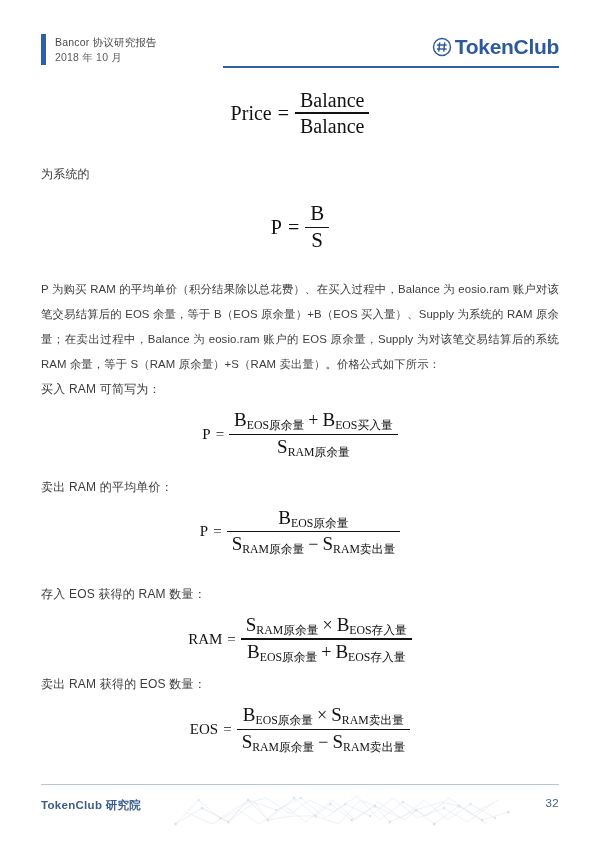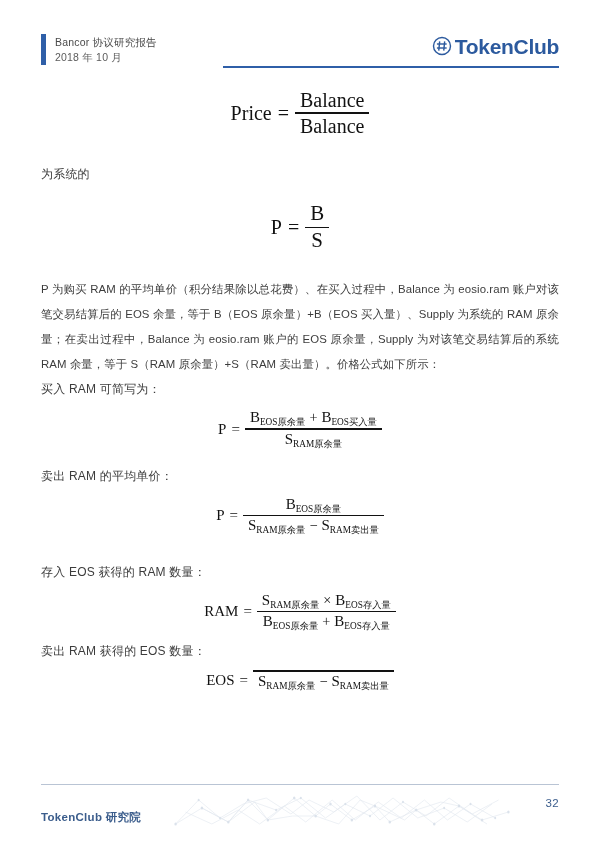--- a/index.html
+++ b/index.html
@@ -60,21 +60,21 @@
     line-height: 15px;
     letter-spacing: 0.2px;
     white-space: nowrap;
   }
 
   .hdr-right {
     position: absolute;
     right: 0;
     top: 2px;
     display: flex;
-    align-items: flex-start;
+    align-items: flex-end;
   }
   .logo-mark {
     width: 20px;
     height: 20px;
     margin-right: 3px;
     flex: 0 0 auto;
   }
   .logo-text {
     font-size: 21px;
     font-weight: bold;
@@ -156,21 +156,21 @@
     width: 100%;
     height: 1.3px;
     background: #121212;
   }
 
   
   .f-big .num, .f-big .den { font-size: 20px; }
   
   .f-letters .num, .f-letters .den { font-size: 21px; }
   
-  .f-sub .num, .f-sub .den { font-size: 15px; }
+  .f-sub .num, .f-sub .den { font-size: 19px; }
 
   .lhs-sm { font-size: 15px; }
   .eq-sm  { font-size: 15px; margin: 0 5px; }
 
   .term { white-space: nowrap; }
   .term sub {
     font-size: 0.62em;
     vertical-align: -0.28em;
     letter-spacing: 0;
   }
@@ -191,21 +191,21 @@
     position: absolute;
     left: 0;
     right: 0;
     top: 0;
     height: 1px;
     background: #b9c4d4;
   }
   .footer-left {
     position: absolute;
     left: 0;
-    top: 26px;
+    top: 14px;
     font-size: 11.5px;
     font-weight: bold;
     color: #3b5d8c;
     letter-spacing: 0.3px;
     white-space: nowrap;
   }
   .footer-page {
     position: absolute;
     right: 0;
     top: 13px;
@@ -347,20 +347,23 @@
 
     <div class="spacer-sm"></div>
 
     <div class="label">卖出 RAM 获得的 EOS 数量：</div>
 
     <div class="math" style="margin-top:6px;">
       <span class="math-row">
         <span class="lhs lhs-sm">EOS</span>
         <span class="eq eq-sm">=</span>
         <span class="frac f-sub">
+          <span class="num">
+            <span class="term"><span>B</span><sub>EOS原余量</sub></span><span class="op">×</span><span class="term"><span>S</span><sub>RAM卖出量</sub></span>
+          </span>
           <span class="bar"></span>
           <span class="den">
             <span class="term"><span>S</span><sub>RAM原余量</sub></span><span class="op">−</span><span class="term"><span>S</span><sub>RAM卖出量</sub></span>
           </span>
         </span>
       </span>
     </div>
 
   </div>
 

